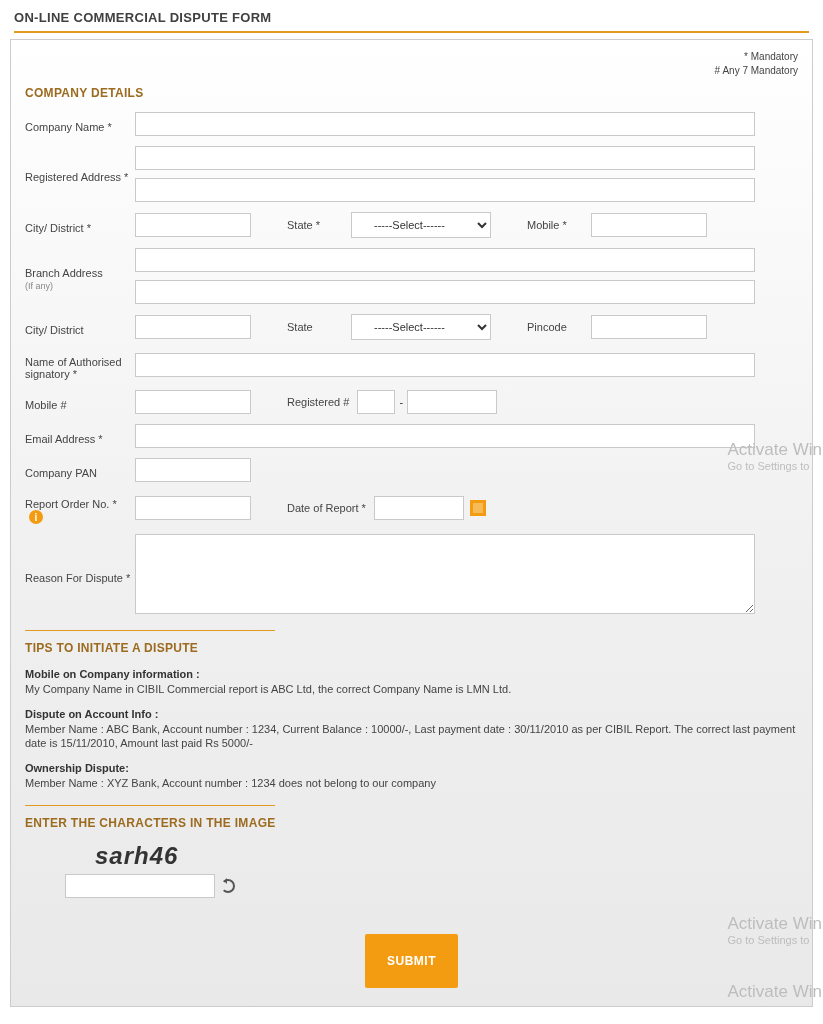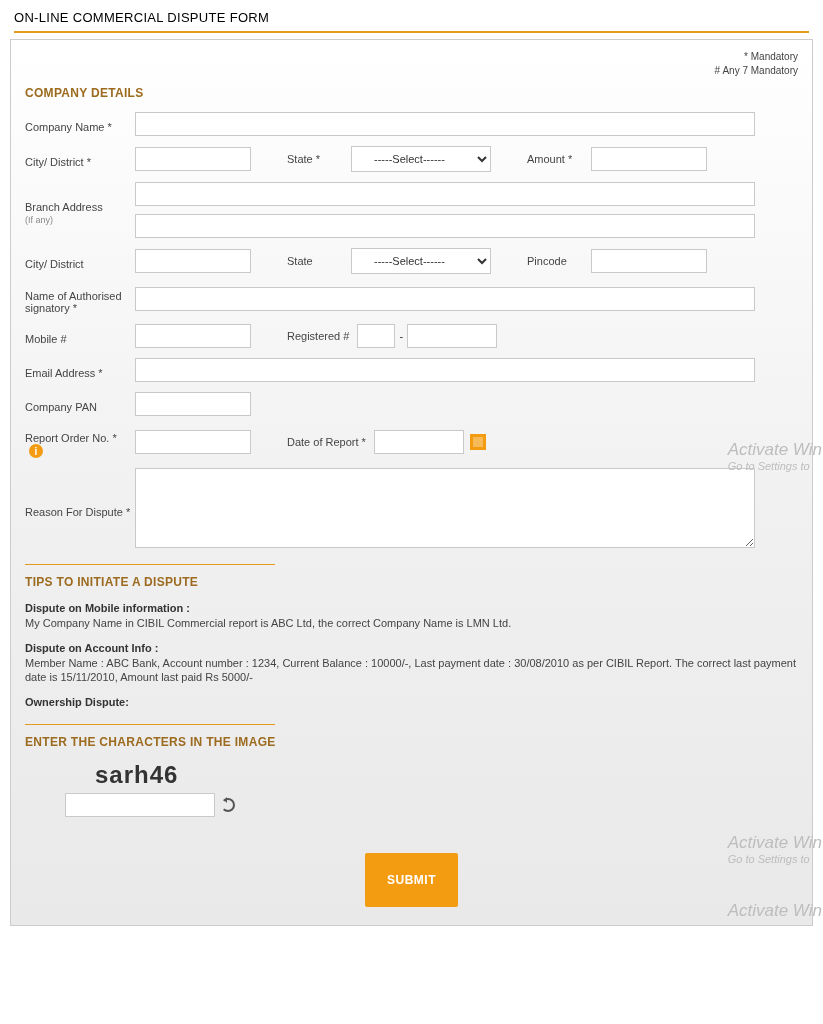--- a/index.html
+++ b/index.html
@@ -6,22 +6,22 @@
   body {
     margin: 0;
     font-family: Arial, Helvetica, sans-serif;
     font-size: 11px;
     color: #333;
     background: #fff;
     width: 823px;
   }
   .page-title {
     font-size: 13px;
-    font-weight: normal;
-    color: #000000;
+    font-weight: bold;
+    color: #404040;
     padding: 10px 14px 6px;
     letter-spacing: 0.3px;
   }
   .hr-orange {
     height: 2px;
     background: #e49a1e;
     margin: 0 14px 6px;
   }
   .form-panel {
     margin: 0 10px 16px;
@@ -138,20 +138,21 @@
   }
   .captcha-area {
     display: flex;
     flex-direction: column;
     align-items: flex-start;
     margin-left: 40px;
   }
   .captcha-text {
     font-size: 24px;
     font-weight: 900;
+    font-style: italic;
     letter-spacing: 1px;
     padding-left: 30px;
     text-align: right;
   }
   .captcha-input-row {
     display: flex;
     align-items: center;
     gap: 6px;
     margin-top: 4px;
   }
@@ -184,21 +185,20 @@
     border-radius: 2px;
     cursor: pointer;
   }
   .watermark {
     position: absolute;
     right: -10px;
     color: #bdbdbd;
     font-size: 15px;
     font-family: "Segoe UI", Arial, sans-serif;
     pointer-events: none;
-    font-style: italic;
   }
   .watermark .wm-big { font-size: 17px; }
   .watermark .wm-small { font-size: 11px; }
 </style>
 </head>
 <body>
 
 <div class="page-title">ON-LINE COMMERCIAL DISPUTE FORM</div>
 <div class="hr-orange"></div>
 
@@ -211,30 +211,37 @@
 
   <div class="section-heading">COMPANY DETAILS</div>
 
   <div class="row">
     <div class="label-cell">Company Name *</div>
     <div class="content-cell">
       <input type="text" class="full-input" style="">
     </div>
   </div>
 
+  <div class="row">
+    <div class="label-cell">Registered Address *</div>
+    <div class="content-cell">
+      <input type="text" class="full-input stack-gap" style=""><br>
+      <input type="text" class="full-input" style="">
+    </div>
+  </div>
 
   <div class="row">
     <div class="label-cell">City/ District *</div>
     <div class="content-cell inline-group">
       <input type="text" class="w-short" style="">
       <span class="lbl-inline">State *</span>
       <select style="width:140px">
         <option>-----Select------</option>
       </select>
-      <span class="lbl-inline">Amount *</span>
+      <span class="lbl-inline">Mobile *</span>
       <input type="text" class="w-short" style="">
     </div>
   </div>
 
   <div class="row">
     <div class="label-cell">
       <span>Branch Address</span><br>
       <span class="sub-label">(If any)</span>
     </div>
     <div class="content-cell">
@@ -307,29 +314,30 @@
       <textarea class="reason-ta" style=""></textarea>
     </div>
   </div>
 
   <div class="thin-hr"></div>
 
   <div class="section-heading">TIPS TO INITIATE A DISPUTE</div>
 
   <div class="tips-block">
     <p>
-      <strong>Dispute on Mobile information :</strong><br>
+      <strong>Mobile on Company information :</strong><br>
       <span>My Company Name in CIBIL Commercial report is ABC Ltd, the correct Company Name is LMN Ltd.</span>
     </p>
     <p>
       <strong>Dispute on Account Info :</strong><br>
-      <span>Member Name : ABC Bank, Account number : 1234, Current Balance : 10000/-, Last payment date : 30/08/2010 as per CIBIL Report. The correct last payment date is 15/11/2010, Amount last paid Rs 5000/-</span>
+      <span>Member Name : ABC Bank, Account number : 1234, Current Balance : 10000/-, Last payment date : 30/11/2010 as per CIBIL Report. The correct last payment date is 15/11/2010, Amount last paid Rs 5000/-</span>
     </p>
     <p>
       <strong>Ownership Dispute:</strong><br>
+      <span>Member Name : XYZ Bank, Account number : 1234 does not belong to our company</span>
     </p>
   </div>
 
   <div class="thin-hr"></div>
 
   <div class="section-heading">ENTER THE CHARACTERS IN THE IMAGE</div>
 
   <div class="captcha-area">
     <div class="captcha-text">sarh46</div>
     <div class="captcha-input-row">

